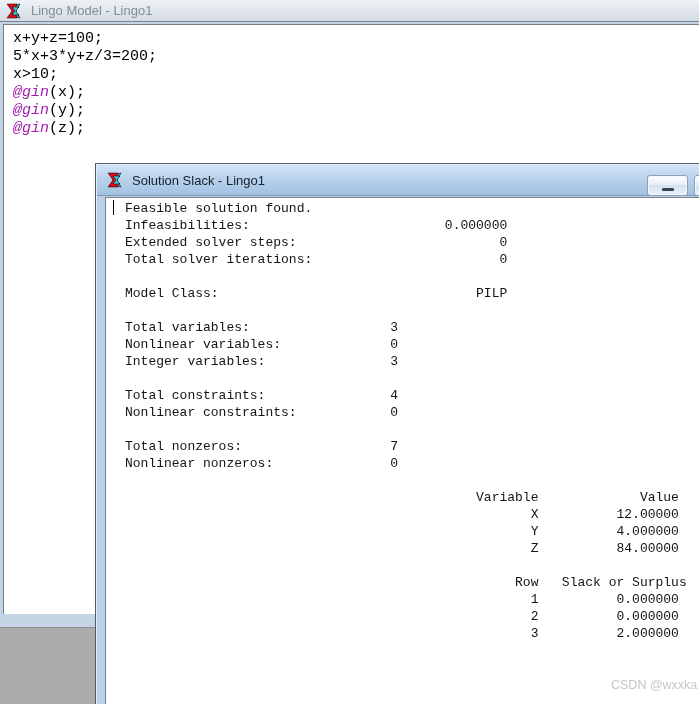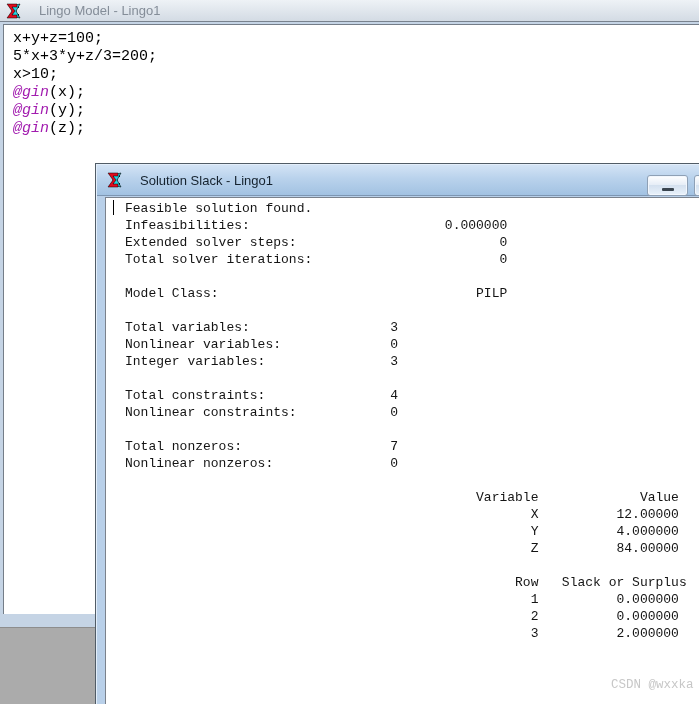--- a/index.html
+++ b/index.html
@@ -16,21 +16,21 @@
     background:#c5d4e5; border-bottom:1px solid #8d8d8d; z-index:1;
   }
   .titlebar {
     position:absolute; top:0; left:0; right:0; height:22px;
     display:flex; align-items:center; padding-left:5px; box-sizing:border-box;
   }
   .titlebar.inactive {
     background:linear-gradient(#eef2f6, #d3dbe4);
     border-bottom:1px solid #79828e;
   }
-  .title-text { font-size:13px; margin-left:18px; white-space:nowrap; }
+  .title-text { font-size:13px; margin-left:10px; white-space:nowrap; }
   .inactive-text { color:#848d98; }
   .active-text { color:#15222e; }
 
   .model-frame {
     position:absolute; left:0; top:23px; right:0; bottom:13px;
     background:#c5d4e5;
   }
   .editor {
     position:absolute; left:3px; top:1px; right:0; bottom:0;
     background:#ffffff;
@@ -83,21 +83,21 @@
     white-space:pre;
   }
   .caret {
     position:absolute; left:7px; top:2px; width:1px; height:15px;
     background:#000;
   }
 
   
   .watermark {
     position:absolute; left:611px; top:678px; z-index:3;
-    font-size:12.5px; color:#c7c7c7; white-space:nowrap;font-family:Liberation Mono, monospace;
+    font-size:12.5px; color:#c7c7c7; white-space:nowrap;
   }
 </style>
 </head>
 <body>
 
 <div class="model-window">
   <div class="titlebar inactive">
     <span class="win-icon">
       <svg width="16" height="16" viewBox="0 0 16 16">
         <path d="M3 2 h11 v3 h-5 l3 3 -3 3 h5 v3 H3 l5-6z" fill="#141414"></path>

